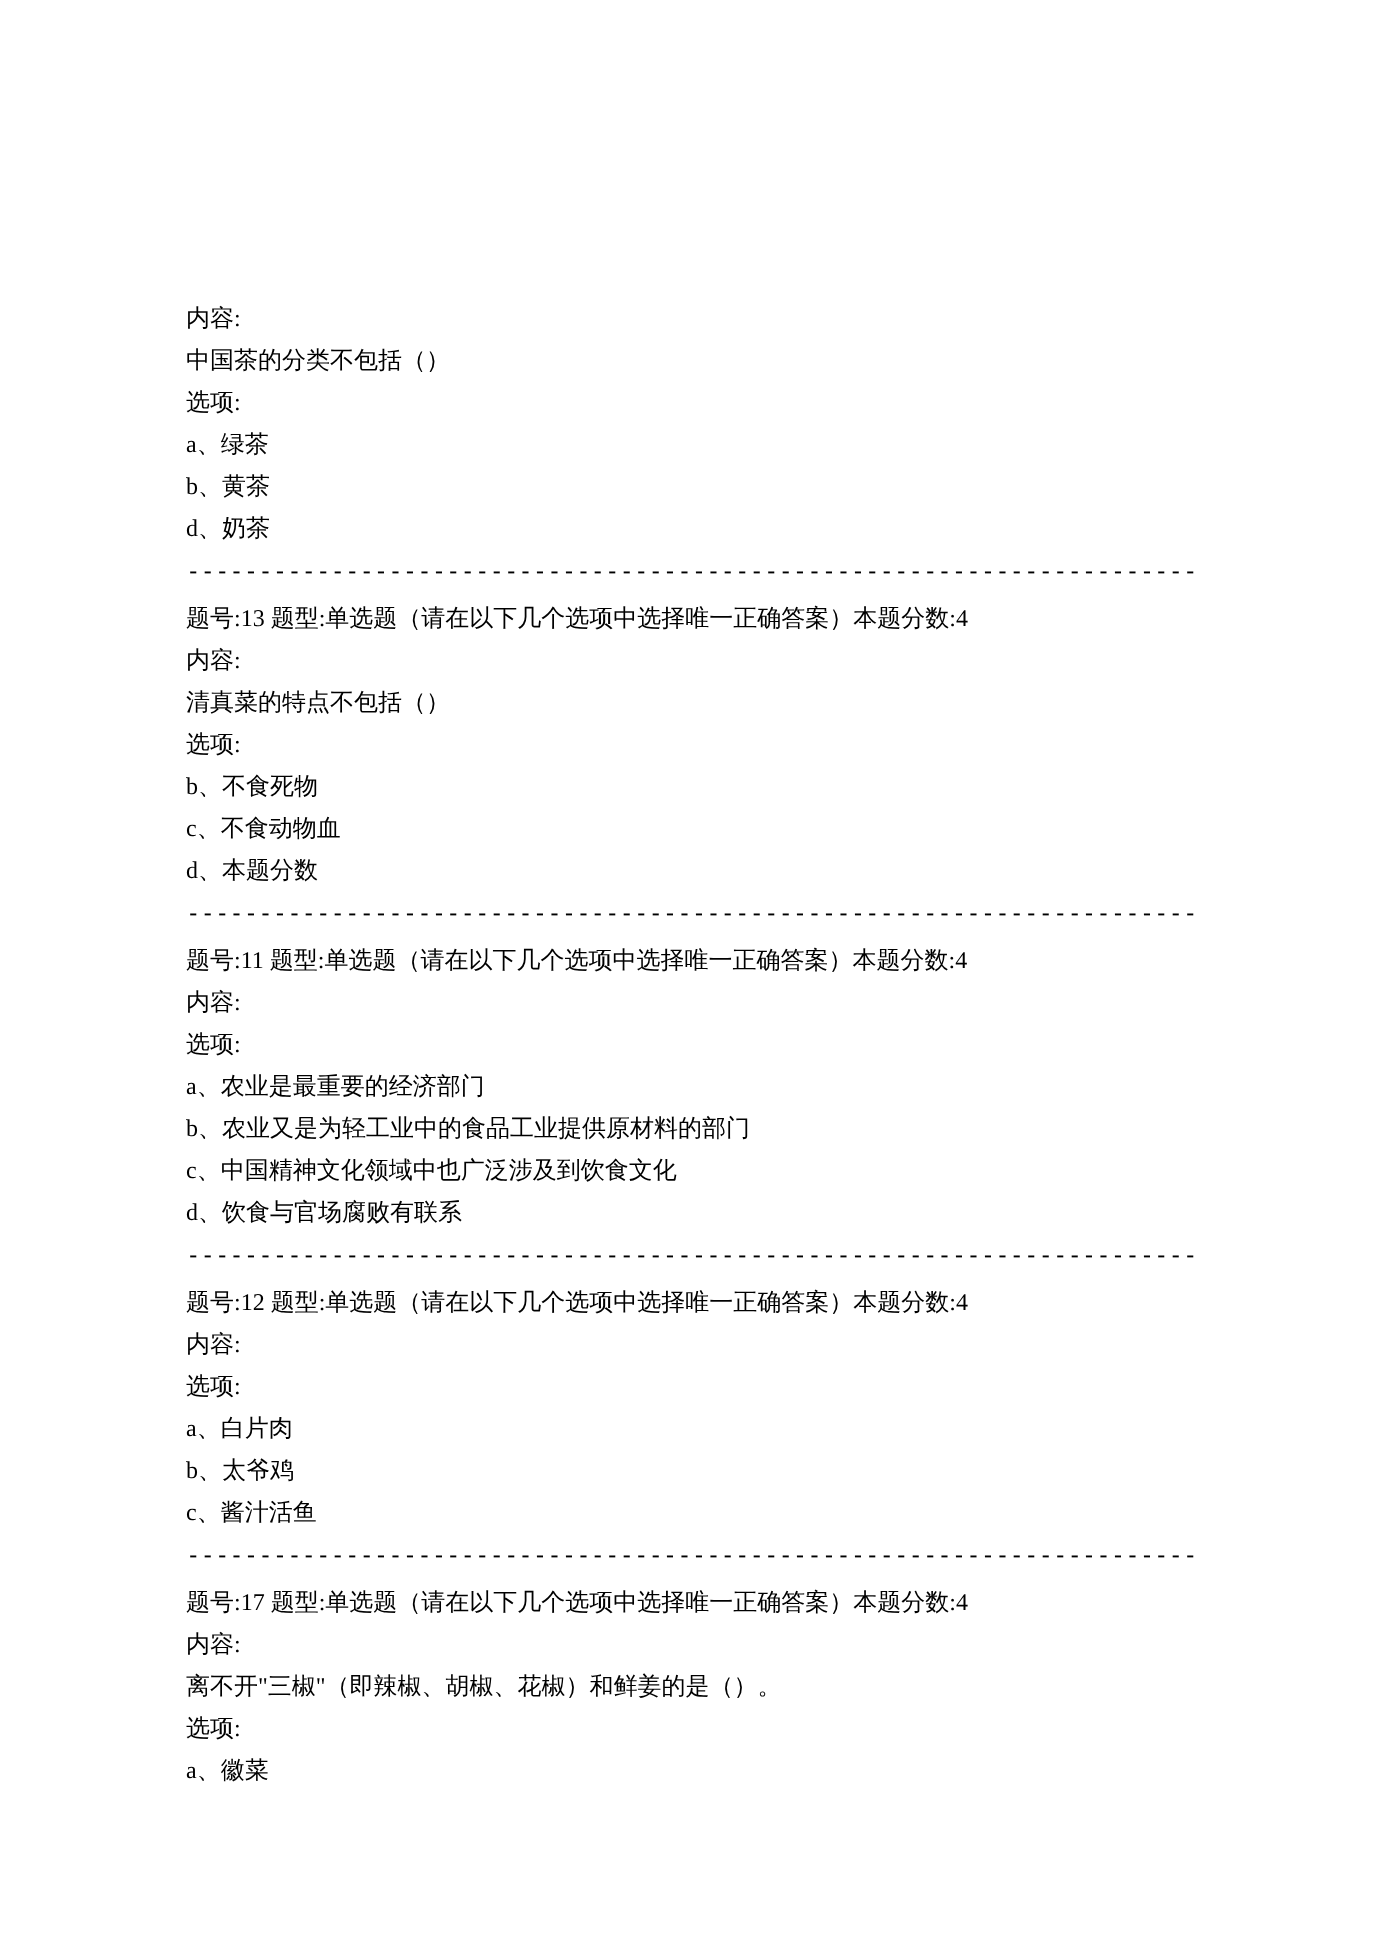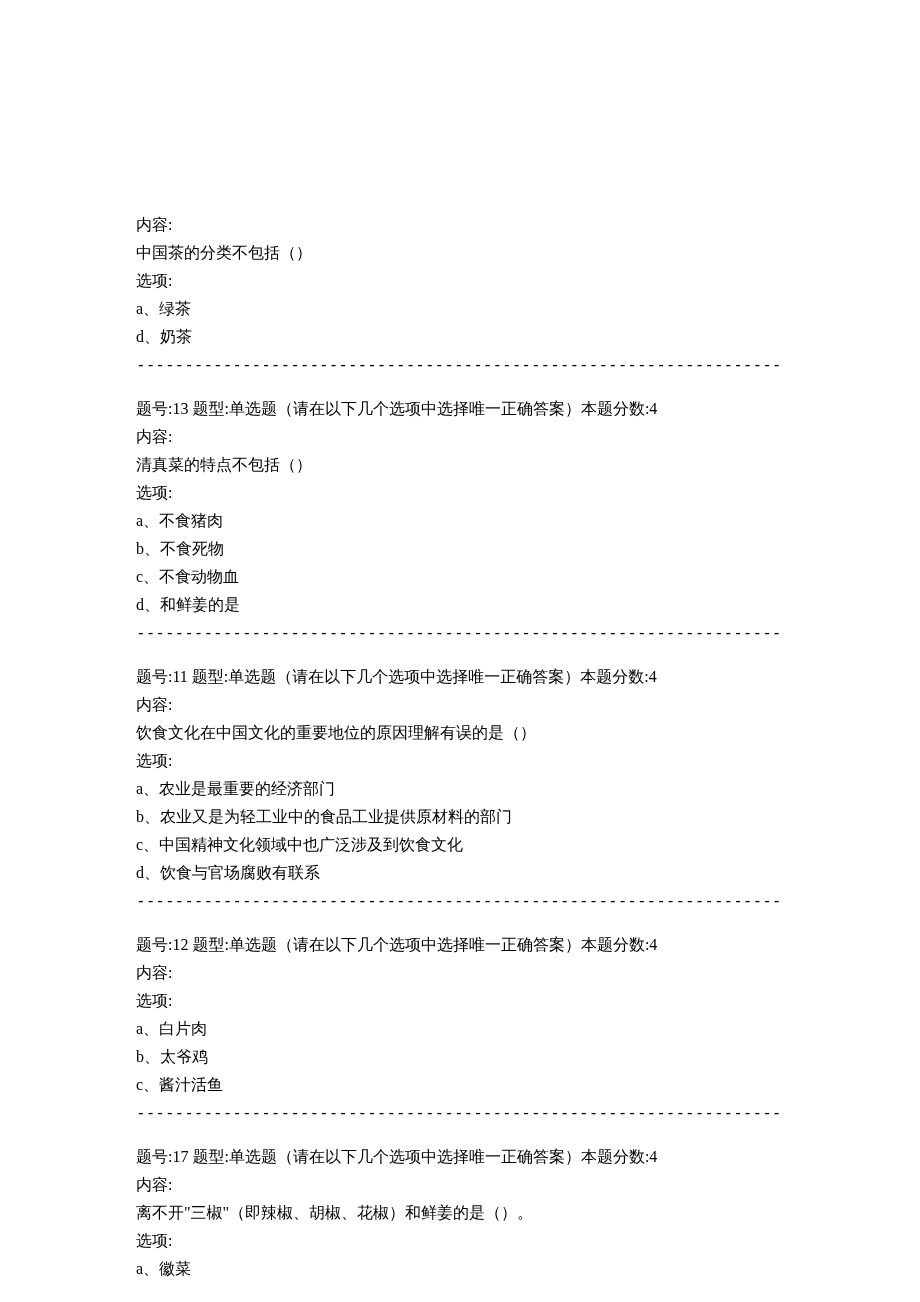--- a/index.html
+++ b/index.html
@@ -5,57 +5,56 @@
     * { margin: 0; padding: 0; box-sizing: border-box; }
     body {
       background: #ffffff;
       font-family: "SimSun", "宋体", serif;
       font-size: 16px;
       color: #000;
       line-height: 1.75;
       padding: 195px 120px 100px 120px;
       width: 920px;
     }
-    .block { margin: 16px; }
+    .block { margin: 4px; }
     .line { white-space: pre-wrap; }
     .divider {
       font-family: monospace, "SimSun", serif;
       letter-spacing: 0;
       overflow: hidden;
       white-space: nowrap;
     }
   </style>
 </head>
 <body>
 
 <div class="block">
   <div class="line">内容:</div>
   <div class="line">中国茶的分类不包括（）</div>
   <div class="line">选项:</div>
   <div class="line">a、绿茶</div>
+  <div class="line">b、黄茶</div>
   <div class="line">d、奶茶</div>
   <div class="divider">--------------------------------------------------------------------------------</div>
 </div>
 
 <div class="block">
   <div class="line"><span>题号:</span><span>13</span><span> 题型:</span><span>单选题（请在以下几个选项中选择唯一正确答案）</span><span>本题分数:</span><span>4</span></div>
   <div class="line">内容:</div>
   <div class="line">清真菜的特点不包括（）</div>
   <div class="line">选项:</div>
-  <div class="line">a、不食猪肉</div>
   <div class="line">b、不食死物</div>
   <div class="line">c、不食动物血</div>
-  <div class="line">d、和鲜姜的是</div>
+  <div class="line">d、本题分数</div>
   <div class="divider">--------------------------------------------------------------------------------</div>
 </div>
 
 <div class="block">
   <div class="line"><span>题号:</span><span>11</span><span> 题型:</span><span>单选题（请在以下几个选项中选择唯一正确答案）</span><span>本题分数:</span><span>4</span></div>
   <div class="line">内容:</div>
-  <div class="line">饮食文化在中国文化的重要地位的原因理解有误的是（）</div>
   <div class="line">选项:</div>
   <div class="line">a、农业是最重要的经济部门</div>
   <div class="line">b、农业又是为轻工业中的食品工业提供原材料的部门</div>
   <div class="line">c、中国精神文化领域中也广泛涉及到饮食文化</div>
   <div class="line">d、饮食与官场腐败有联系</div>
   <div class="divider">--------------------------------------------------------------------------------</div>
 </div>
 
 <div class="block">
   <div class="line"><span>题号:</span><span>12</span><span> 题型:</span><span>单选题（请在以下几个选项中选择唯一正确答案）</span><span>本题分数:</span><span>4</span></div>

